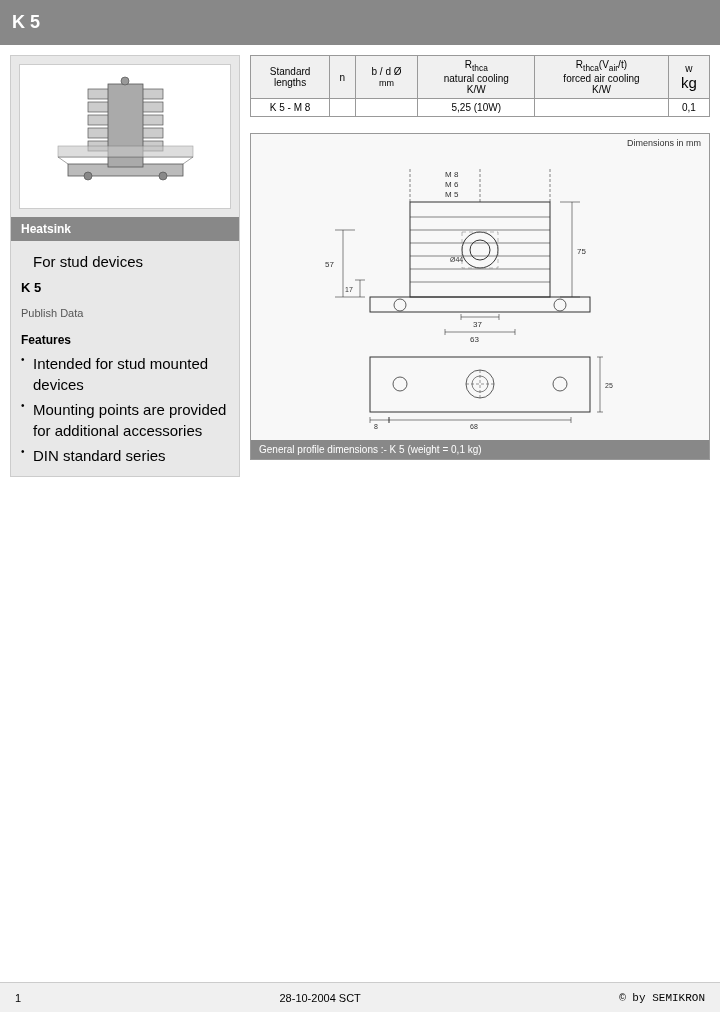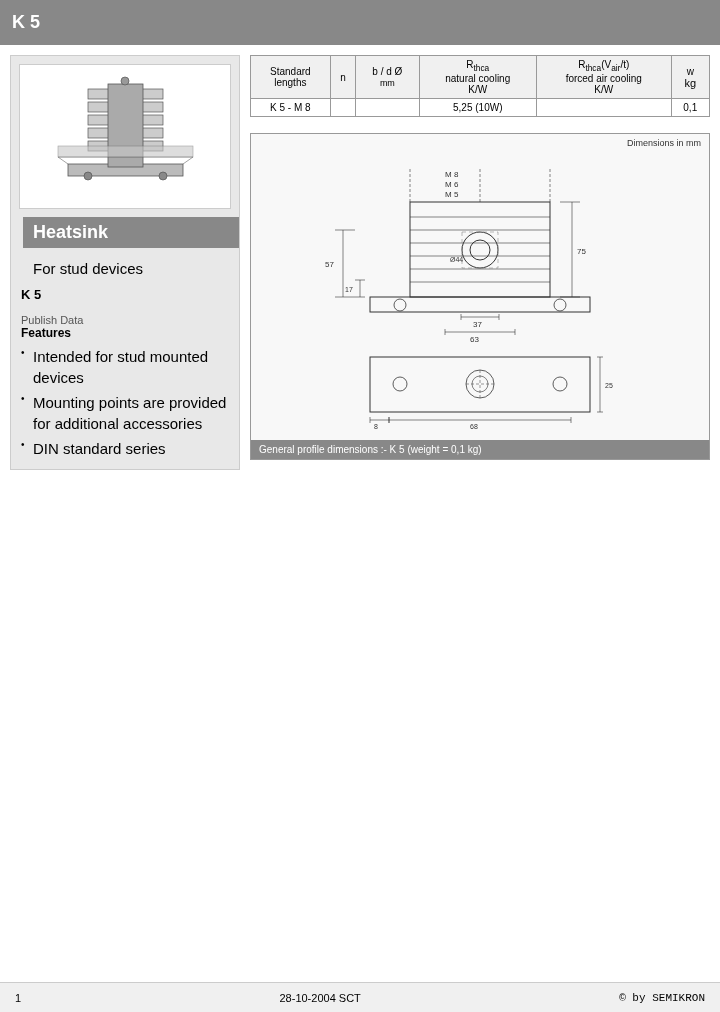--- a/index.html
+++ b/index.html
@@ -49,23 +49,23 @@
       display: flex;
       align-items: center;
       justify-content: center;
       overflow: hidden;
     }
 
     .heatsink-label {
       background: #888;
       color: #fff;
       padding: 5px 10px;
-      font-size: 18px;
+      font-size: 12px;
       font-weight: bold;
-      margin: 0 0 6px 12px;
+      margin: 0 0 6px 0;
     }
 
     .left-panel-body {
       padding: 6px 10px;
       flex: 1;
     }
 
     .for-stud-title {
       font-size: 15px;
       font-weight: normal;
@@ -76,20 +76,21 @@
 
     .product-code {
       font-size: 13px;
       font-weight: bold;
       margin-bottom: 12px;
     }
 
     .publish-data {
       font-size: 11px;
       color: #555;
+      margin-bottom: 14px;
       cursor: pointer;
     }
 
     .features-title {
       font-size: 12px;
       font-weight: bold;
       margin-bottom: 6px;
     }
 
     .features-list {
@@ -252,21 +253,21 @@
   <div class="right-panel">
 
     <table class="specs-table">
       <thead>
         <tr>
           <th>Standard<br>lengths</th>
           <th>n</th>
           <th>b / d Ø<br><span style="font-size:9px">mm</span></th>
           <th>R<sub>thca</sub><br>natural cooling<br>K/W</th>
           <th>R<sub>thca</sub>(V<sub>air</sub>/t)<br>forced air cooling<br>K/W</th>
-          <th>w<br><span style="font-size:11px">kg</span></th>
+          <th>w<br><span style="font-size:15px">kg</span></th>
         </tr>
       </thead>
       <tbody>
         <tr>
           <td>K 5 - M 8</td>
           <td></td>
           <td></td>
           <td>5,25 (10W)</td>
           <td></td>
           <td>0,1</td>

